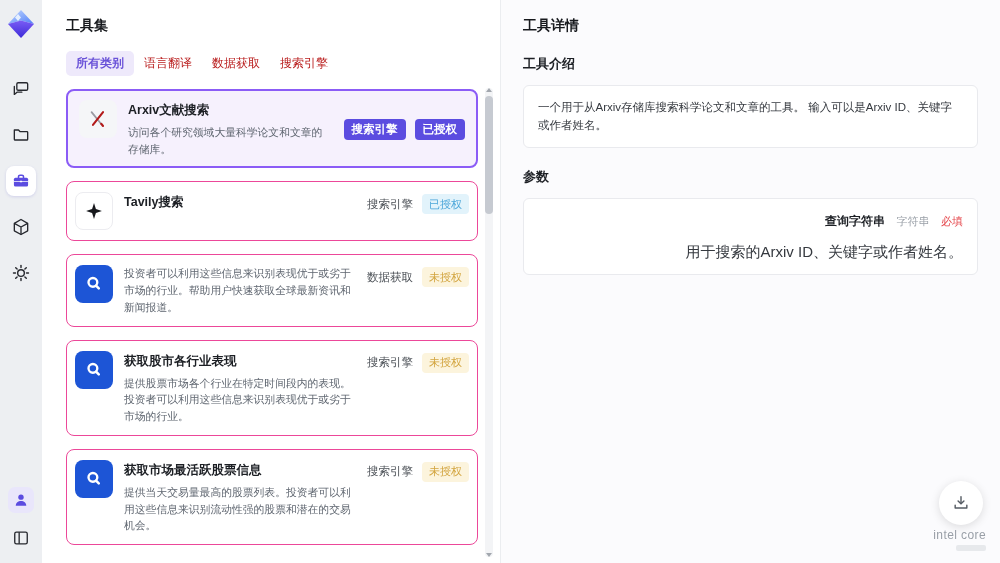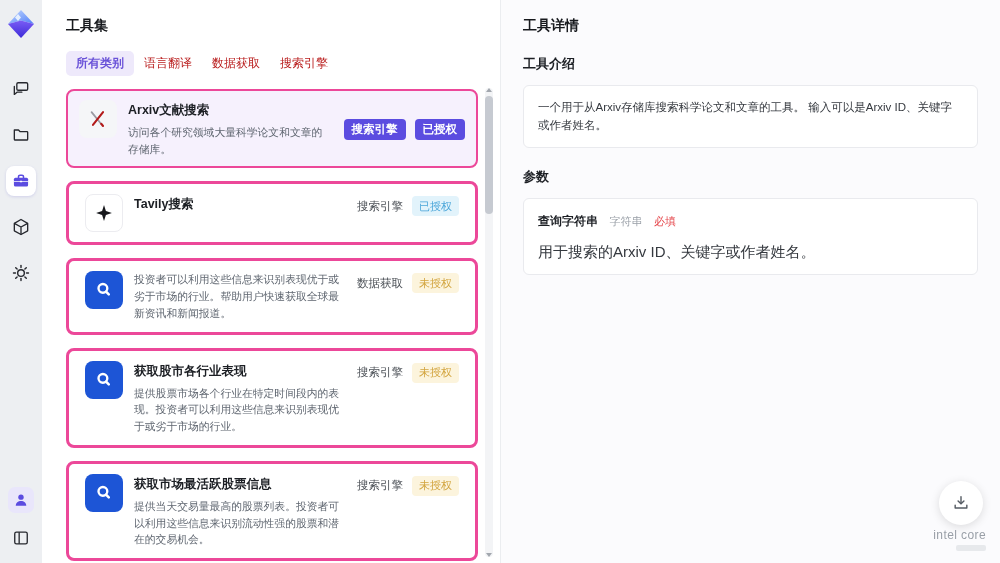--- a/index.html
+++ b/index.html
@@ -19,23 +19,23 @@
 
   
   .list-panel { position:absolute; left:42px; top:0; width:459px; height:563px; background:#fff;
                 border-right:1px solid #ebedf0; padding:17px 22px 0 24px; overflow:hidden; }
   .panel-title { font-size:14px; font-weight:bold; color:#17191d; margin-bottom:16px; }
   .tabs { display:flex; margin-bottom:13px; }
   .tab { font-size:12px; color:#b91c1c; padding:4px 10px; border-radius:5px; cursor:pointer; white-space:nowrap; }
   .tab.active { color:#6a52d8; background:#eee9fb; font-weight:bold; }
 
   .tool-list { display:flex; flex-direction:column; gap:13px; }
-  .tool-card { display:flex; gap:11px; padding:10px 16px; background:#fff;
-               border:3px solid #ec4899; border-radius:8px; cursor:pointer; }
-  .tool-card.selected { border:2px solid #ec4899; background:#f6f1fd; padding:9px 11px; }
+  .tool-card { display:flex; gap:11px; padding:10px 8px; background:#fff;
+               border:1px solid #ec4899; border-radius:8px; cursor:pointer; }
+  .tool-card.selected { border:2px solid #8b5cf6; background:#f6f1fd; padding:9px 11px; }
   .tool-icon { width:38px; height:38px; border-radius:8px; background:#f5f6f8;
                display:grid; place-items:center; flex:none; overflow:hidden; }
   .tool-icon.blue { background:#1d55d6; }
   .tool-icon.white { background:#fff; border:1px solid #ececf0; }
   .tool-text { flex:1; min-width:0; }
   .tool-name { font-size:12.5px; font-weight:bold; color:#1c1f24; margin:2px 0 5px; }
   .tool-desc { font-size:10.8px; line-height:1.55; color:#5f6670; }
   .tool-badges { flex:none; display:flex; gap:9px; align-items:center; align-self:flex-start; margin-top:2px; }
   .tool-card.selected .tool-badges { align-self:center; }
   .tool-category { font-size:11.5px; color:#4c5157; white-space:nowrap; }
@@ -51,21 +51,21 @@
   .scroll-arrow { position:absolute; left:1px; width:0; height:0; border-left:3px solid transparent; border-right:3px solid transparent; }
   .scroll-arrow.up { top:0; border-bottom:4px solid #a2a7ae; }
   .scroll-arrow.down { bottom:0; border-top:4px solid #a2a7ae; }
 
   
   .detail-panel { position:absolute; left:501px; right:0; top:0; bottom:0; background:#fbfbfd; padding:17px 22px; }
   .detail-title { font-size:14px; font-weight:bold; color:#17191d; margin-bottom:20px; }
   .section-h { font-size:13px; font-weight:bold; color:#1c1f24; margin-bottom:12px; }
   .info-box { background:#fff; border:1px solid #e9eaee; border-radius:6px; padding:12px 14px;
               font-size:11.5px; color:#35393f; line-height:1.6; margin-bottom:20px; }
-  .param-box { background:#fff; border:1px solid #e9eaee; border-radius:6px; padding:12px 14px; }
+  .param-box { background:#fff; border:1px solid #e9eaee; border-radius:6px; padding:12px 14px;text-align:right; }
   .param-name { font-size:12px; font-weight:bold; color:#1c1f24; }
   .param-type { font-size:11px; color:#9aa0a8; margin-left:7px; }
   .param-required { font-size:11px; color:#e5484d; margin-left:7px; }
   .param-desc { font-size:15px; color:#35393f; margin-top:13px; }
 
   
   .fab { position:absolute; right:17px; bottom:38px; width:44px; height:44px; border-radius:50%;
          background:#fff; box-shadow:0 2px 10px rgba(0,0,0,.13); display:grid; place-items:center; cursor:pointer; }
   .brand { position:absolute; right:14px; bottom:12px; text-align:right; color:#999fa7; }
   .brand-text { font-size:12px; letter-spacing:.4px; }

